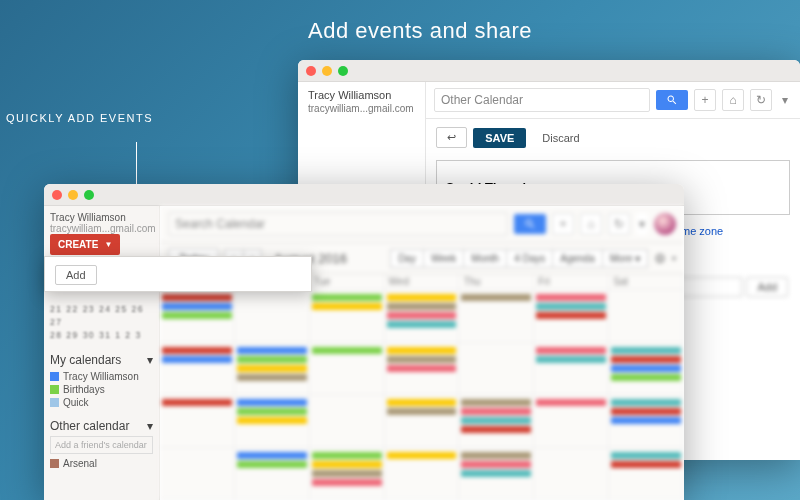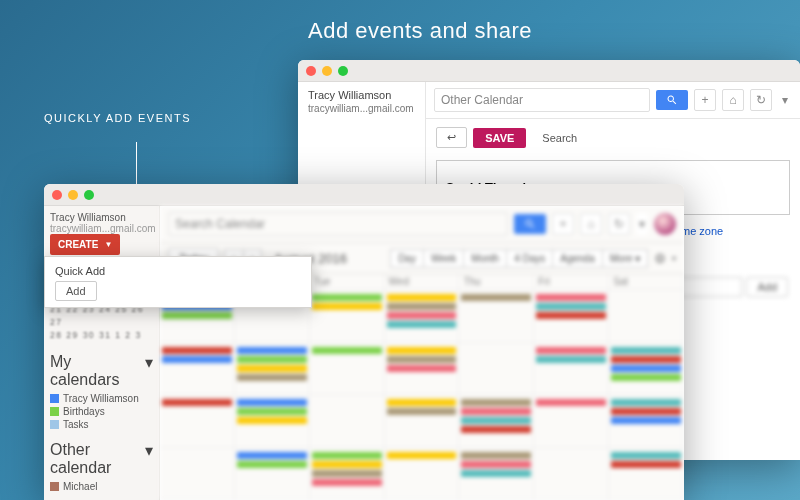--- a/index.html
+++ b/index.html
@@ -1,19 +1,19 @@
 <!DOCTYPE html>
 <html><head>
 <meta charset="utf-8">
 <style>
   * { box-sizing: border-box; margin: 0; padding: 0; font-family: -apple-system, "Helvetica Neue", Arial, sans-serif; }
   body { width: 800px; height: 500px; overflow: hidden; background: linear-gradient(135deg, #2a6b8f 0%, #3a8ab0 45%, #5ba8c8 100%); position: relative; }
   .headline { color: #fff; font-weight: 300; font-size: 22px; text-align: center; padding-top: 18px; letter-spacing: .5px; padding-left: 40px; }
   .callout { position: absolute; left: 6px; top: 112px; color: #fff; text-align: right; }
-  .callout .t1 { font-size: 11px; letter-spacing: 1.5px; margin-left: 38px; }
+  .callout .t1 { font-size: 11px; letter-spacing: 1.5px; }
   .callout .t2 { font-size: 11px; font-weight: 300; }
   .callout .line { position: absolute; left: 130px; top: 30px; width: 1px; height: 46px; background: #fff; }
 
   .win { position: absolute; background: #fff; border-radius: 6px 6px 0 0; box-shadow: 0 8px 40px rgba(0,0,0,.35); overflow: hidden; }
   .titlebar { height: 22px; background: #eceae8; display: flex; align-items: center; padding: 0 8px; gap: 6px; border-bottom: 1px solid #dcdad8; }
   .tl-dot { width: 10px; height: 10px; border-radius: 50%; }
   .d-red { background: #ff5f57; } .d-yel { background: #ffbd2e; } .d-grn { background: #28c940; }
   .acct { padding: 6px 10px 4px; font-size: 11px; color: #444; line-height: 1.3; }
   .acct .em { color: #777; font-size: 10px; }
 
@@ -22,41 +22,41 @@
   .back-top { display: flex; }
   .back-sidebar { width: 128px; border-right: 1px solid #e6e6e6; }
   .back-main { flex: 1; }
   .searchbar { display: flex; align-items: center; padding: 6px 8px; gap: 6px; border-bottom: 1px solid #e6e6e6; }
   .search-in { flex: 1; font-size: 12px; color: #888; padding: 4px 6px; border: 1px solid #e0e0e0; border-radius: 2px; }
   .btn-blue { background: #4285f4; color: #fff; border: none; padding: 4px 10px; border-radius: 2px; display: inline-flex; align-items: center; justify-content: center; }
   .btn-blue svg { width: 12px; height: 12px; fill: #fff; }
   .icon-btn { width: 22px; height: 22px; border: 1px solid #ddd; border-radius: 2px; display: inline-flex; align-items: center; justify-content: center; color: #888; font-size: 12px; background: #fff; }
   .event-hdr { display: flex; align-items: center; gap: 6px; padding: 8px 10px; }
   .btn-outline { border: 1px solid #ccc; background: #fff; padding: 3px 10px; font-size: 11px; border-radius: 2px; color: #555; }
-  .btn-red { background: #be185d; color: #fff; border: none; padding: 4px 12px; font-size: 11px; font-weight: bold; border-radius: 2px; }
+  .btn-red { background: #0c4a6e; color: #fff; border: none; padding: 4px 12px; font-size: 11px; font-weight: bold; border-radius: 2px; }
   .title-input { margin: 4px 10px 6px; border: 1px solid #ccc; padding: 19px 8px; font-size: 13px; font-weight: bold; font-style: italic; }
   .dt-row { display: flex; align-items: center; gap: 4px; padding: 0 10px 8px; font-size: 11px; }
   .dt-row .inp { border: 1px solid #ccc; padding: 3px 5px; background: #fff; }
   .tz { color: #15c; }
   .back-lower { filter: blur(2px); padding: 10px 12px; font-size: 11px; color: #555; }
   .guest-h { font-size: 12px; font-weight: bold; margin-bottom: 4px; color: #444; }
   .guest-in { display: flex; gap: 4px; }
   .guest-in input { flex:1; border:1px solid #ccc; padding:3px 5px; font-size:11px; }
   .perm { margin-top: 10px; line-height: 1.7; }
   .perm div::before { content: ""; display:inline-block; width:10px; height:10px; border:1px solid #aaa; margin-right:5px; vertical-align:-1px; }
 
   
   .win-front { left: 44px; top: 184px; width: 640px; height: 316px; }
   .front-body { display: flex; height: calc(100% - 22px); }
   .fsidebar { width: 116px; background: #f7f5f3; border-right: 1px solid #e4e2df; padding: 6px 6px 0; font-size: 10px; color: #555; position: relative; }
   .brand { color: #d23f31; font-size: 13px; padding: 4px 2px 8px; }
   .btn-create { background: #d23f31; color: #fff; border: none; font-weight: bold; font-size: 10px; padding: 5px 8px; border-radius: 2px; display: flex; align-items: center; gap: 6px; }
   .btn-create .car { font-size: 8px; }
   .mini-cal { filter: blur(1.2px); margin-top: 48px; font-size: 8.5px; color: #666; line-height: 1.55; letter-spacing: 1.5px; font-family: Menlo, monospace; }
-  .mc-head { display:flex; justify-content: space-between; font-size:16px; color:#444; margin:10px 0 3px; }
+  .mc-head { display:flex; justify-content: space-between; font-size:12px; color:#444; margin:10px 0 3px; }
   .mc-item { display:flex; align-items:center; gap:4px; padding:1px 0; }
   .sw { width:9px; height:9px; }
   .add-friend { border:1px solid #ddd; padding:3px 4px; color:#aaa; font-size:9px; margin-bottom:3px; }
 
   .fmain { flex: 1; background: #fbfaf8; filter: blur(2.2px); display: flex; flex-direction: column; }
   .fsearch { display:flex; align-items:center; gap:6px; padding:6px 8px; border-bottom:1px solid #e4e2df; }
   .ftool { display:flex; align-items:center; gap:6px; padding:5px 8px; border-bottom:1px solid #e4e2df; font-size:10px; }
   .seg { display:flex; }
   .seg .s { border:1px solid #ccc; padding:3px 7px; background:#fff; font-size:10px; color:#555; margin-left:-1px; }
   .monthname { font-size:13px; color:#555; margin-left:6px; }
@@ -106,21 +106,21 @@
             </svg>
         </button>
         <span class="icon-btn">+</span>
         <span class="icon-btn">⌂</span>
         <span class="icon-btn">↻</span>
         <span class="icon-btn" style="width:14px;border:none">▾</span>
       </div>
       <div class="event-hdr">
         <button class="btn-outline">↩</button>
         <button class="btn-red">SAVE</button>
-        <button class="btn-outline" style="border:none">Search</button>
+        <button class="btn-outline" style="border:none">Discard</button>
       </div>
       <div class="title-input">Sushi Time :)</div>
       <div class="dt-row">
         <span class="inp">8/9/2016</span>
         <span class="inp">5:30pm</span>
         <span>to</span>
         <span class="inp">6:30pm</span>
         <span class="inp">8/9/2016</span>
         <span class="tz">Time zone</span>
       </div>
@@ -167,31 +167,32 @@
           <div class="mc-item">
             <span class="sw" style="background:#4285f4"></span>
             <span>Tracy Williamson</span>
           </div>
           <div class="mc-item">
             <span class="sw" style="background:#7bd148"></span>
             <span>Birthdays</span>
           </div>
           <div class="mc-item">
             <span class="sw" style="background:#9fc6e7"></span>
-            <span>Tasks</span>
+            <span>Quick</span>
           </div>
         </div>
       <div class="mc-head">
           <span>Other calendar</span>
           <span>▾</span>
         </div>
+      <div class="add-friend">Add a friend's calendar</div>
       <div id="othercal">
           <div class="mc-item">
             <span class="sw" style="background:#ac725e"></span>
-            <span>Michael</span>
+            <span>Arsenal</span>
           </div>
         </div>
     </div>
     <div class="fmain">
       <div class="fsearch">
         <div class="search-in">Search Calendar</div>
         <button class="btn-blue">
             <svg viewBox="0 0 24 24">
               <path d="M15.5 14h-.8l-.3-.3a6.5 6.5 0 10-.7.7l.3.3v.8l5 5 1.5-1.5-5-5zm-6 0a4.5 4.5 0 110-9 4.5 4.5 0 010 9z"></path>
             </svg>
@@ -333,17 +334,16 @@
           <div class="gc">
             <div class="ev" style="top: 4px; background: rgb(85, 187, 187);"></div>
             <div class="ev" style="top: 13px; background: rgb(210, 63, 49);"></div>
           </div>
         </div>
     </div>
   </div>
 </div>
 
 <div class="pop">
-  <h4>Quick Add</h4>
   <div class="pop-row">
     <button class="btn-outline">Add</button>
   </div>
 </div>
 
 </body></html>

